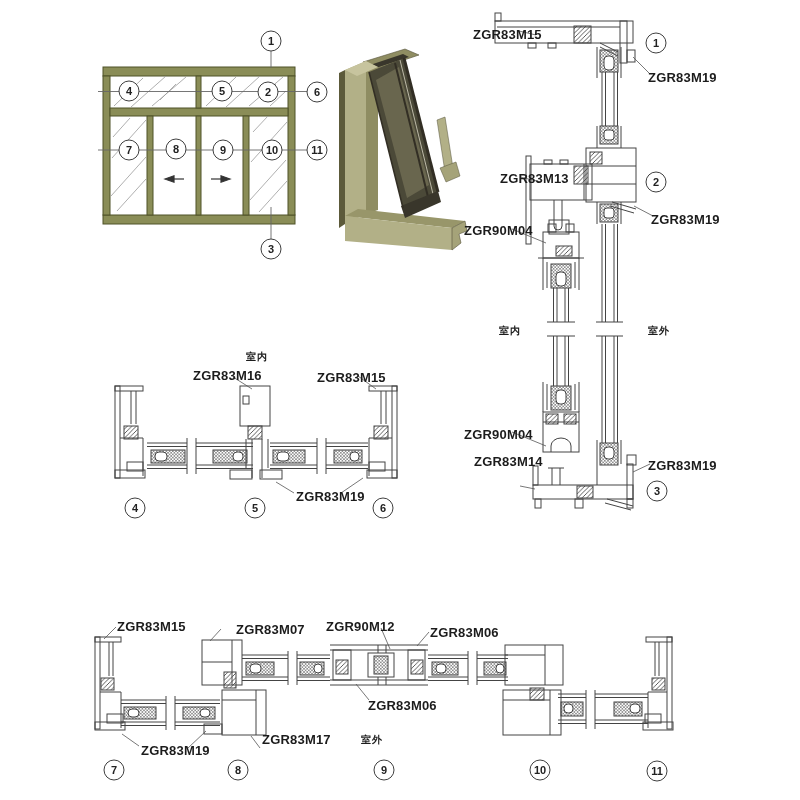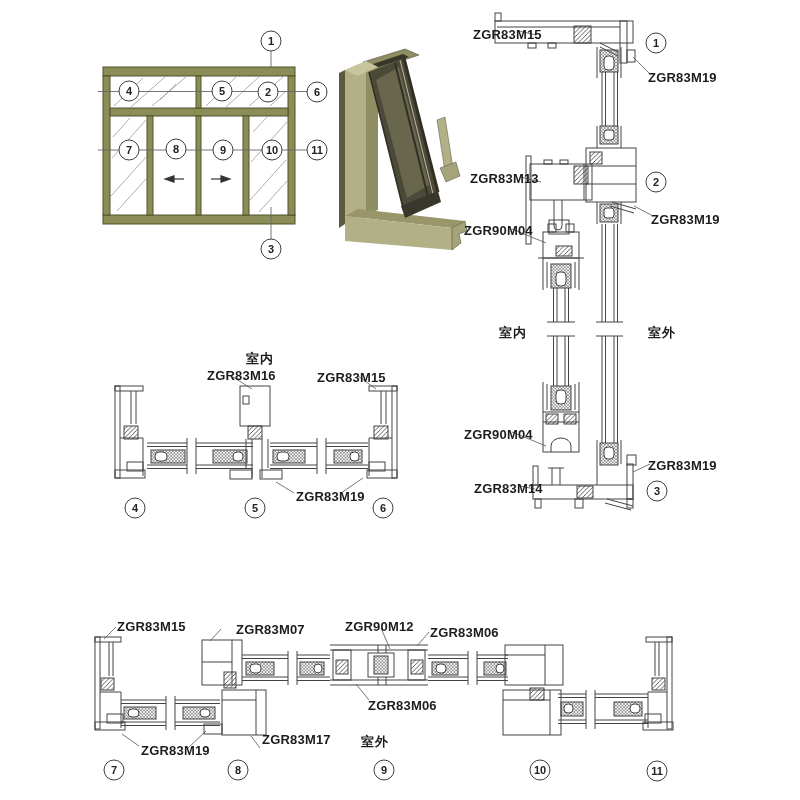--- a/index.html
+++ b/index.html
@@ -5,21 +5,21 @@
   html,body{margin:0;padding:0;background:#fff;}
   #canvas{position:relative;width:800px;height:800px;background:#ffffff;overflow:hidden;
           font-family:"Liberation Sans",sans-serif;}
   #lineart{position:absolute;left:0;top:0;}
   .balloon{position:absolute;width:21px;height:21px;box-sizing:border-box;border:1.3px solid #3f3f3f;
            border-radius:50%;background:#fff;transform:translate(-50%,-50%);
            font-family:"Liberation Sans",sans-serif;font-weight:bold;font-size:11px;color:#222;
            display:flex;align-items:center;justify-content:center;line-height:1;}
   .plabel{position:absolute;font-family:"Liberation Sans",sans-serif;font-weight:bold;font-size:13px;
           color:#1c1c1c;white-space:nowrap;letter-spacing:0.2px;}
-  .cjk{font-size:13px;letter-spacing:1px;font-family:Liberation Mono, monospace;}
+  .cjk{font-size:10px;letter-spacing:1px;font-family:Liberation Mono, monospace;}
 </style>
 </head>
 <body>
 
 <div id="canvas">
 
 <svg id="lineart" width="800" height="800" viewBox="0 0 800 800">
   <defs>
     <pattern id="xh" width="3.2" height="3.2" patternUnits="userSpaceOnUse">
       <path d="M0 0 L3.2 3.2 M3.2 0 L0 3.2" stroke="#4a4a4a" stroke-width="0.5"></path>
@@ -301,36 +301,36 @@
 <div class="balloon" style="left:383px;top:508px">6</div>
 
 <div class="balloon" style="left:114px;top:770px">7</div>
 <div class="balloon" style="left:238px;top:770px">8</div>
 <div class="balloon" style="left:384px;top:770px">9</div>
 <div class="balloon" style="left:540px;top:770px">10</div>
 <div class="balloon" style="left:657px;top:771px">11</div>
 
 <div class="plabel" style="left:473px;top:27px">ZGR83M15</div>
 <div class="plabel" style="left:648px;top:70px">ZGR83M19</div>
-<div class="plabel" style="left:470px;top:171px">ZGR83M13</div>
+<div class="plabel" style="left:500px;top:171px">ZGR83M13</div>
 <div class="plabel" style="left:651px;top:212px">ZGR83M19</div>
 <div class="plabel" style="left:464px;top:223px">ZGR90M04</div>
 <div class="plabel cjk" style="left:499px;top:324px">室内</div>
 <div class="plabel cjk" style="left:648px;top:324px">室外</div>
 <div class="plabel" style="left:464px;top:427px">ZGR90M04</div>
 <div class="plabel" style="left:648px;top:458px">ZGR83M19</div>
-<div class="plabel" style="left:474px;top:481px">ZGR83M14</div>
+<div class="plabel" style="left:474px;top:454px">ZGR83M14</div>
 
 <div class="plabel cjk" style="left:246px;top:350px">室内</div>
-<div class="plabel" style="left:207px;top:368px">ZGR83M16</div>
+<div class="plabel" style="left:193px;top:368px">ZGR83M16</div>
 <div class="plabel" style="left:317px;top:370px">ZGR83M15</div>
 <div class="plabel" style="left:296px;top:489px">ZGR83M19</div>
 
 <div class="plabel" style="left:117px;top:619px">ZGR83M15</div>
 <div class="plabel" style="left:236px;top:622px">ZGR83M07</div>
-<div class="plabel" style="left:345px;top:619px">ZGR90M12</div>
+<div class="plabel" style="left:326px;top:619px">ZGR90M12</div>
 <div class="plabel" style="left:430px;top:625px">ZGR83M06</div>
 <div class="plabel" style="left:368px;top:698px">ZGR83M06</div>
 <div class="plabel" style="left:141px;top:743px">ZGR83M19</div>
 <div class="plabel" style="left:262px;top:732px">ZGR83M17</div>
 <div class="plabel cjk" style="left:361px;top:733px">室外</div>
 
 </div>
 
 </body></html>

